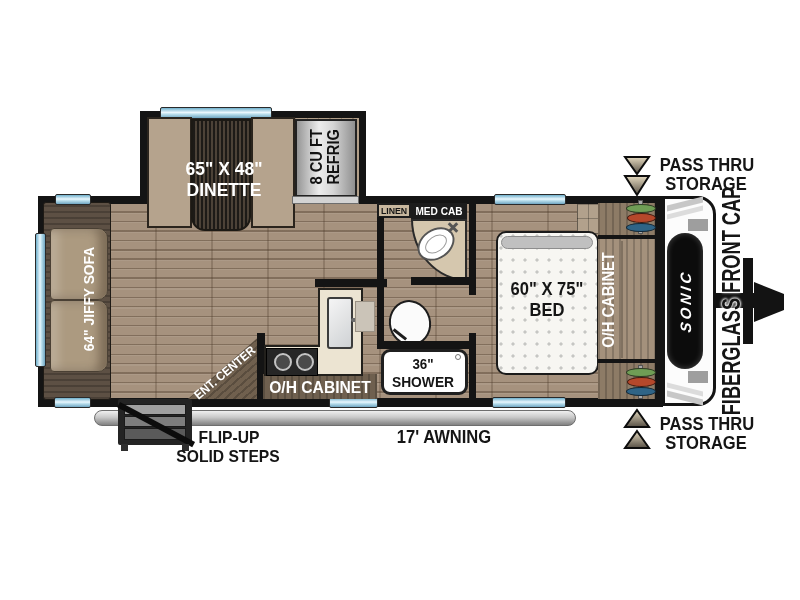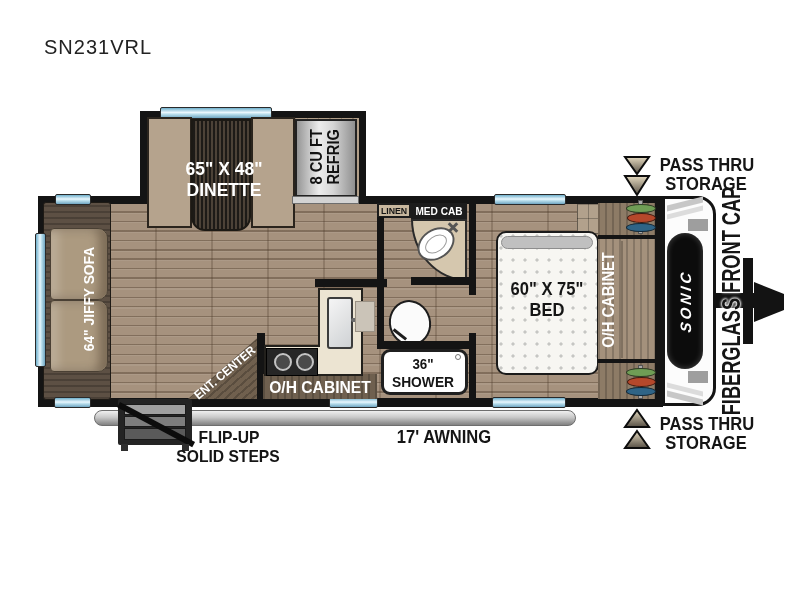--- a/index.html
+++ b/index.html
@@ -23,21 +23,20 @@
     background-image:repeating-linear-gradient(90deg, rgba(0,0,0,0) 0 10px, rgba(70,52,36,.25) 10px 11.5px);}
   .tan{background:#b5a38d;border:2px solid #2a241d;}
   .cream{background:#ece4d2;border:2px solid #22201c;}
   .grain-v{background-image:repeating-linear-gradient(90deg, rgba(0,0,0,.18) 0 2px, rgba(0,0,0,0) 2px 7px);}
 </style>
 </head>
 <body>
 
 <div id="plan">
 
-  <div style="left:44px;top:36px;font-size:20px;color:#222;letter-spacing:1px;">SN231VRL</div>
 
   <div class="wall" style="left:140px;top:111px;width:226px;height:92px;"></div>
   <div class="slidefloor" style="left:147px;top:118px;width:212px;height:85px;"></div>
   <div class="win" style="left:160px;top:107px;width:112px;height:12px;"></div>
 
   <div class="floor" style="left:45px;top:203px;width:611px;height:196px;"></div>
   <div class="wall" style="left:38px;top:196px;width:109px;height:8px;"></div>
   <div class="wall" style="left:359px;top:196px;width:304px;height:8px;"></div>
   <div class="wall" style="left:38px;top:398px;width:625px;height:9px;"></div>
   <div class="wall" style="left:38px;top:196px;width:8px;height:211px;"></div>

